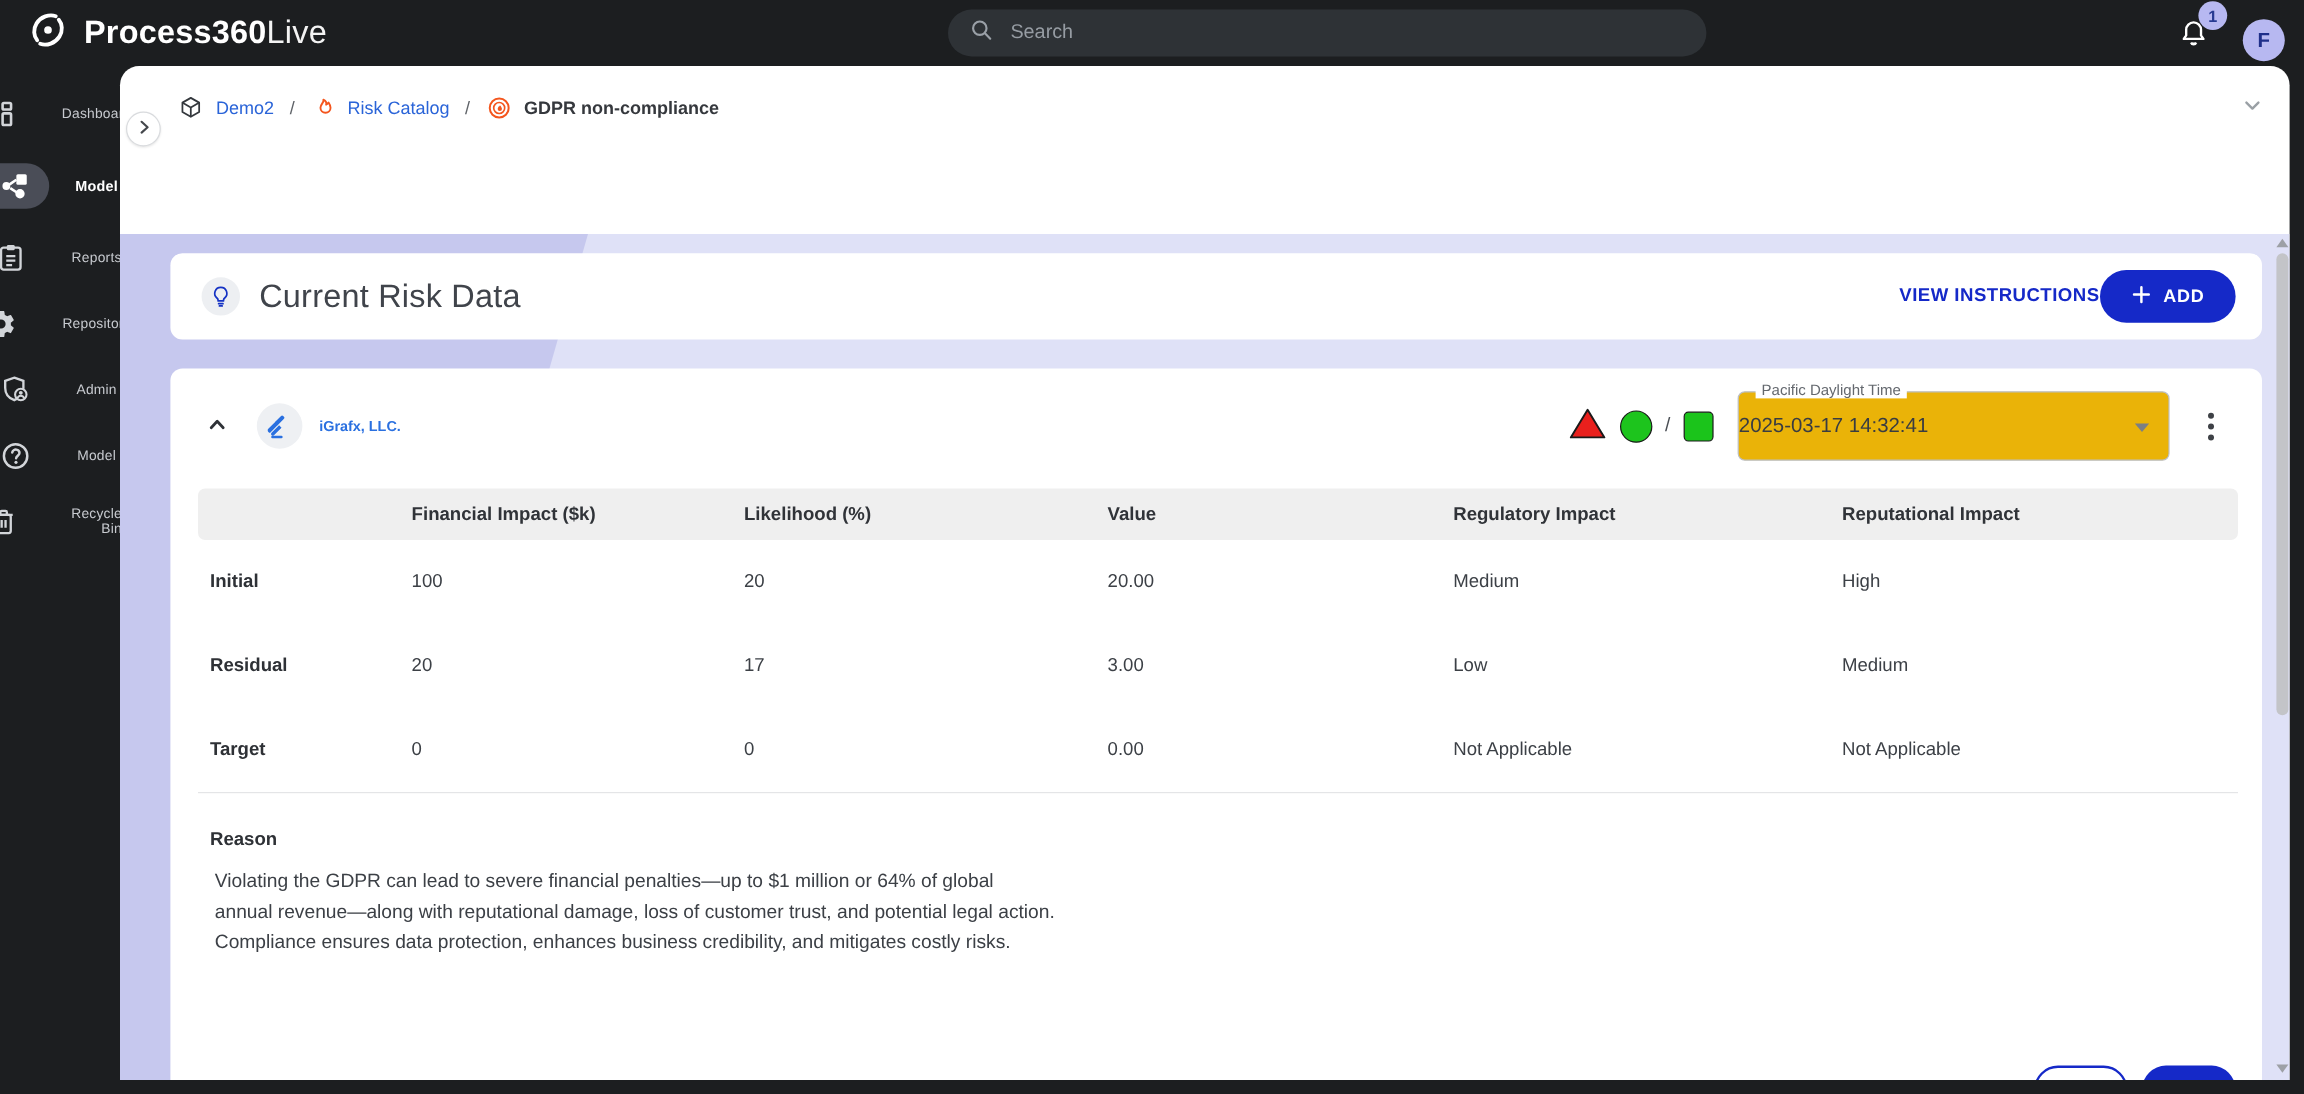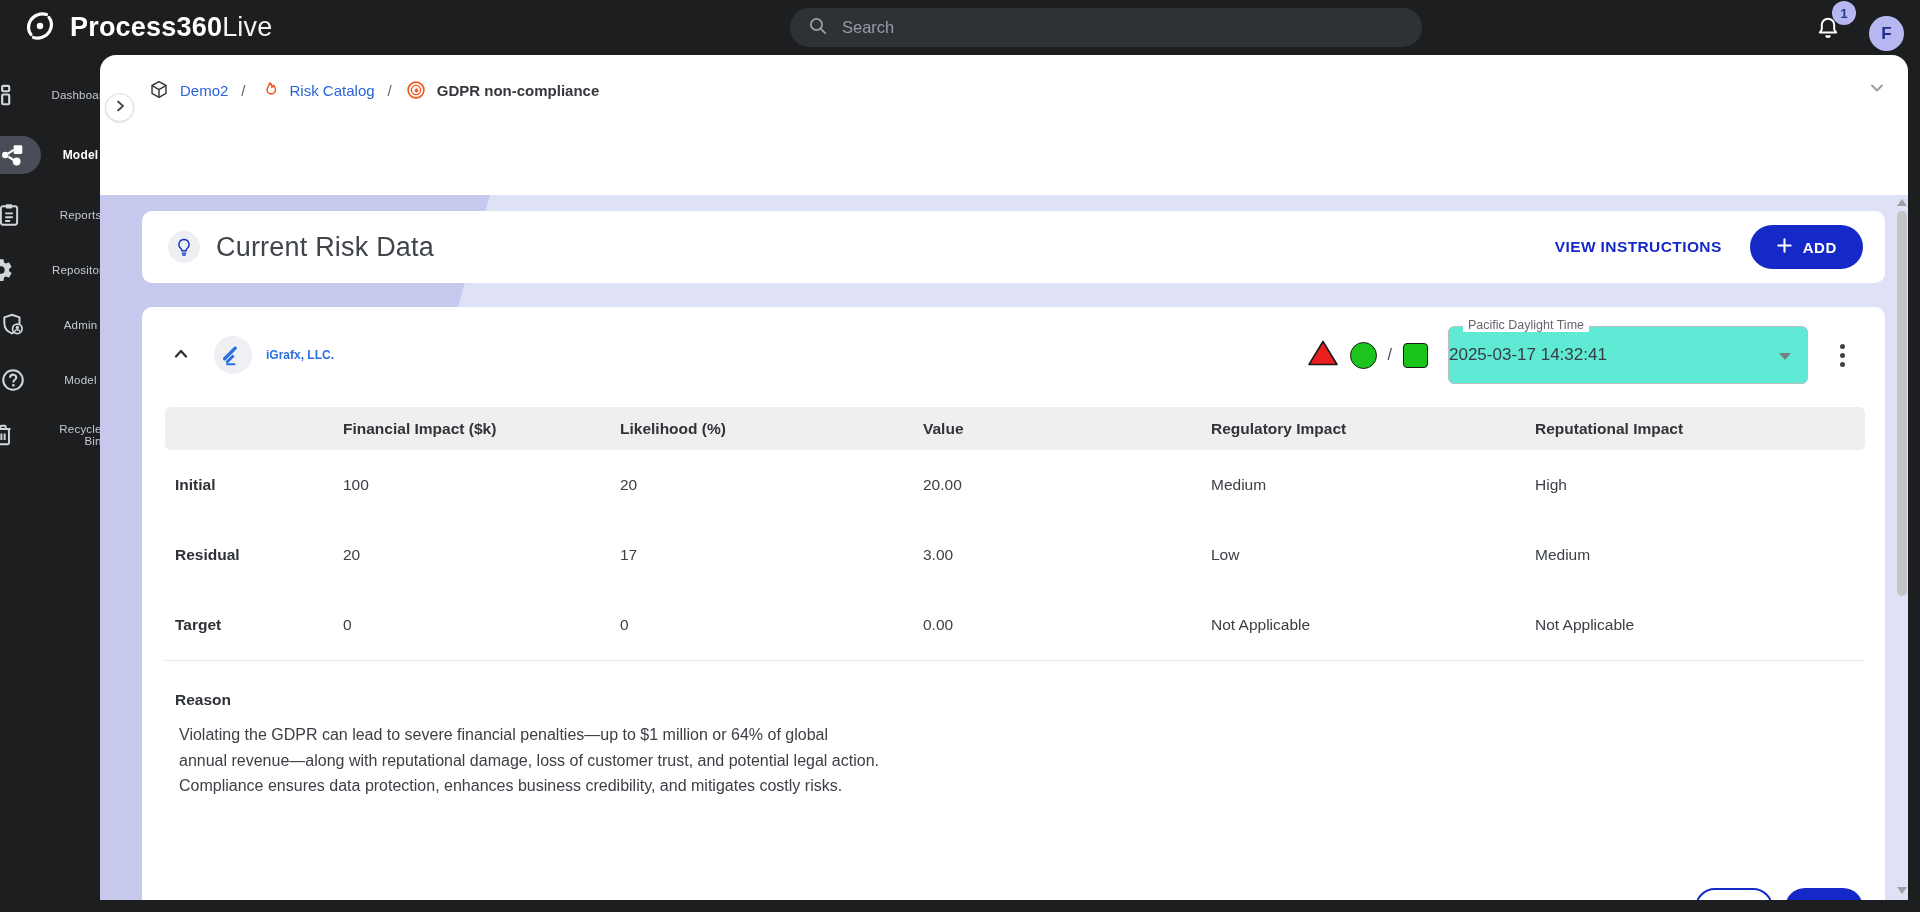--- a/index.html
+++ b/index.html
@@ -59,42 +59,42 @@
   .stripe { position:absolute; inset:0; background:#c6c8ee;
             clip-path:polygon(0 0, 390px 0, 188px 100%, 0 100%); }
   .card { position:absolute; background:#fff; }
 
   
   .card-title { left:42px; top:16px; width:1743px; height:72px; border-radius:10px; display:flex;
                 align-items:center; padding:0 22px 0 26px; }
   .bulb { width:32px; height:32px; border-radius:50%; background:#edeff2; display:flex;
           align-items:center; justify-content:center; margin-right:16px; }
   .page-title { font-size:27px; font-weight:400; color:#40444b; letter-spacing:.2px; }
-  .title-actions { margin-left:auto; display:flex; align-items:center; gap:28px; }
+  .title-actions { margin-left:auto; display:flex; align-items:center; }
   .view-instructions { color:#1529c8; font-weight:700; font-size:15.5px; letter-spacing:.4px;
                        cursor:pointer; text-decoration:none; }
   .add-btn { height:44px; border-radius:22px; background:#1529c8; color:#fff; border:none;
              display:flex; align-items:center; gap:10px; padding:0 26px; font-size:15px;
              font-weight:700; letter-spacing:.6px; cursor:pointer; font-family:inherit; }
 
   
   .card-main { left:42px; top:112px; width:1743px; height:593px; border-radius:10px 10px 0 0; overflow:hidden; }
   .entry-header { display:flex; align-items:center; height:96px; padding:0 36px 0 24px; }
   .collapse-entry { background:none; border:none; width:30px; height:30px; display:flex;
                     align-items:center; justify-content:center; cursor:pointer; }
   .entry-avatar { width:38px; height:38px; border-radius:50%; background:#eef0f3; display:flex;
                   align-items:center; justify-content:center; margin-left:18px; }
   .company { color:#2a70e0; font-weight:700; font-size:12px; margin-left:14px; cursor:pointer; text-decoration:none; }
   .indicators { margin-left:auto; display:flex; align-items:center; gap:11px; }
   .sep2 { color:#4a4e54; font-size:16px; }
   .circ { width:27px; height:27px; border-radius:50%; background:#1dc41d; border:1.6px solid #1a1a1a; }
   .sq   { width:25px; height:25px; border-radius:4px;  background:#1bc41b; border:1.6px solid #1a1a1a; }
 
   .timeselect { position:relative; width:360px; height:58px; border:1px solid #bcbfc4; border-radius:6px;
-                margin-left:20px; display:flex; align-items:center; cursor:pointer; background:#5eead4; }
+                margin-left:20px; display:flex; align-items:center; cursor:pointer; background:#eab308; }
   .ts-label { position:absolute; left:14px; top:-9px; background:#fff; padding:0 5px;
               font-size:12.5px; color:#64686e; white-space:nowrap; }
   .ts-value { font-size:17px; color:#393c42; }
   .ts-caret { position:absolute; right:16px; top:26px; width:0; height:0;
               border-left:6px solid transparent; border-right:6px solid transparent;
               border-top:7px solid #7b7f85; }
   .kebab { margin-left:28px; display:flex; flex-direction:column; gap:4px; background:none;
            border:none; cursor:pointer; padding:4px; }
   .dot { width:5px; height:5px; border-radius:50%; background:#3e4146; }
 

